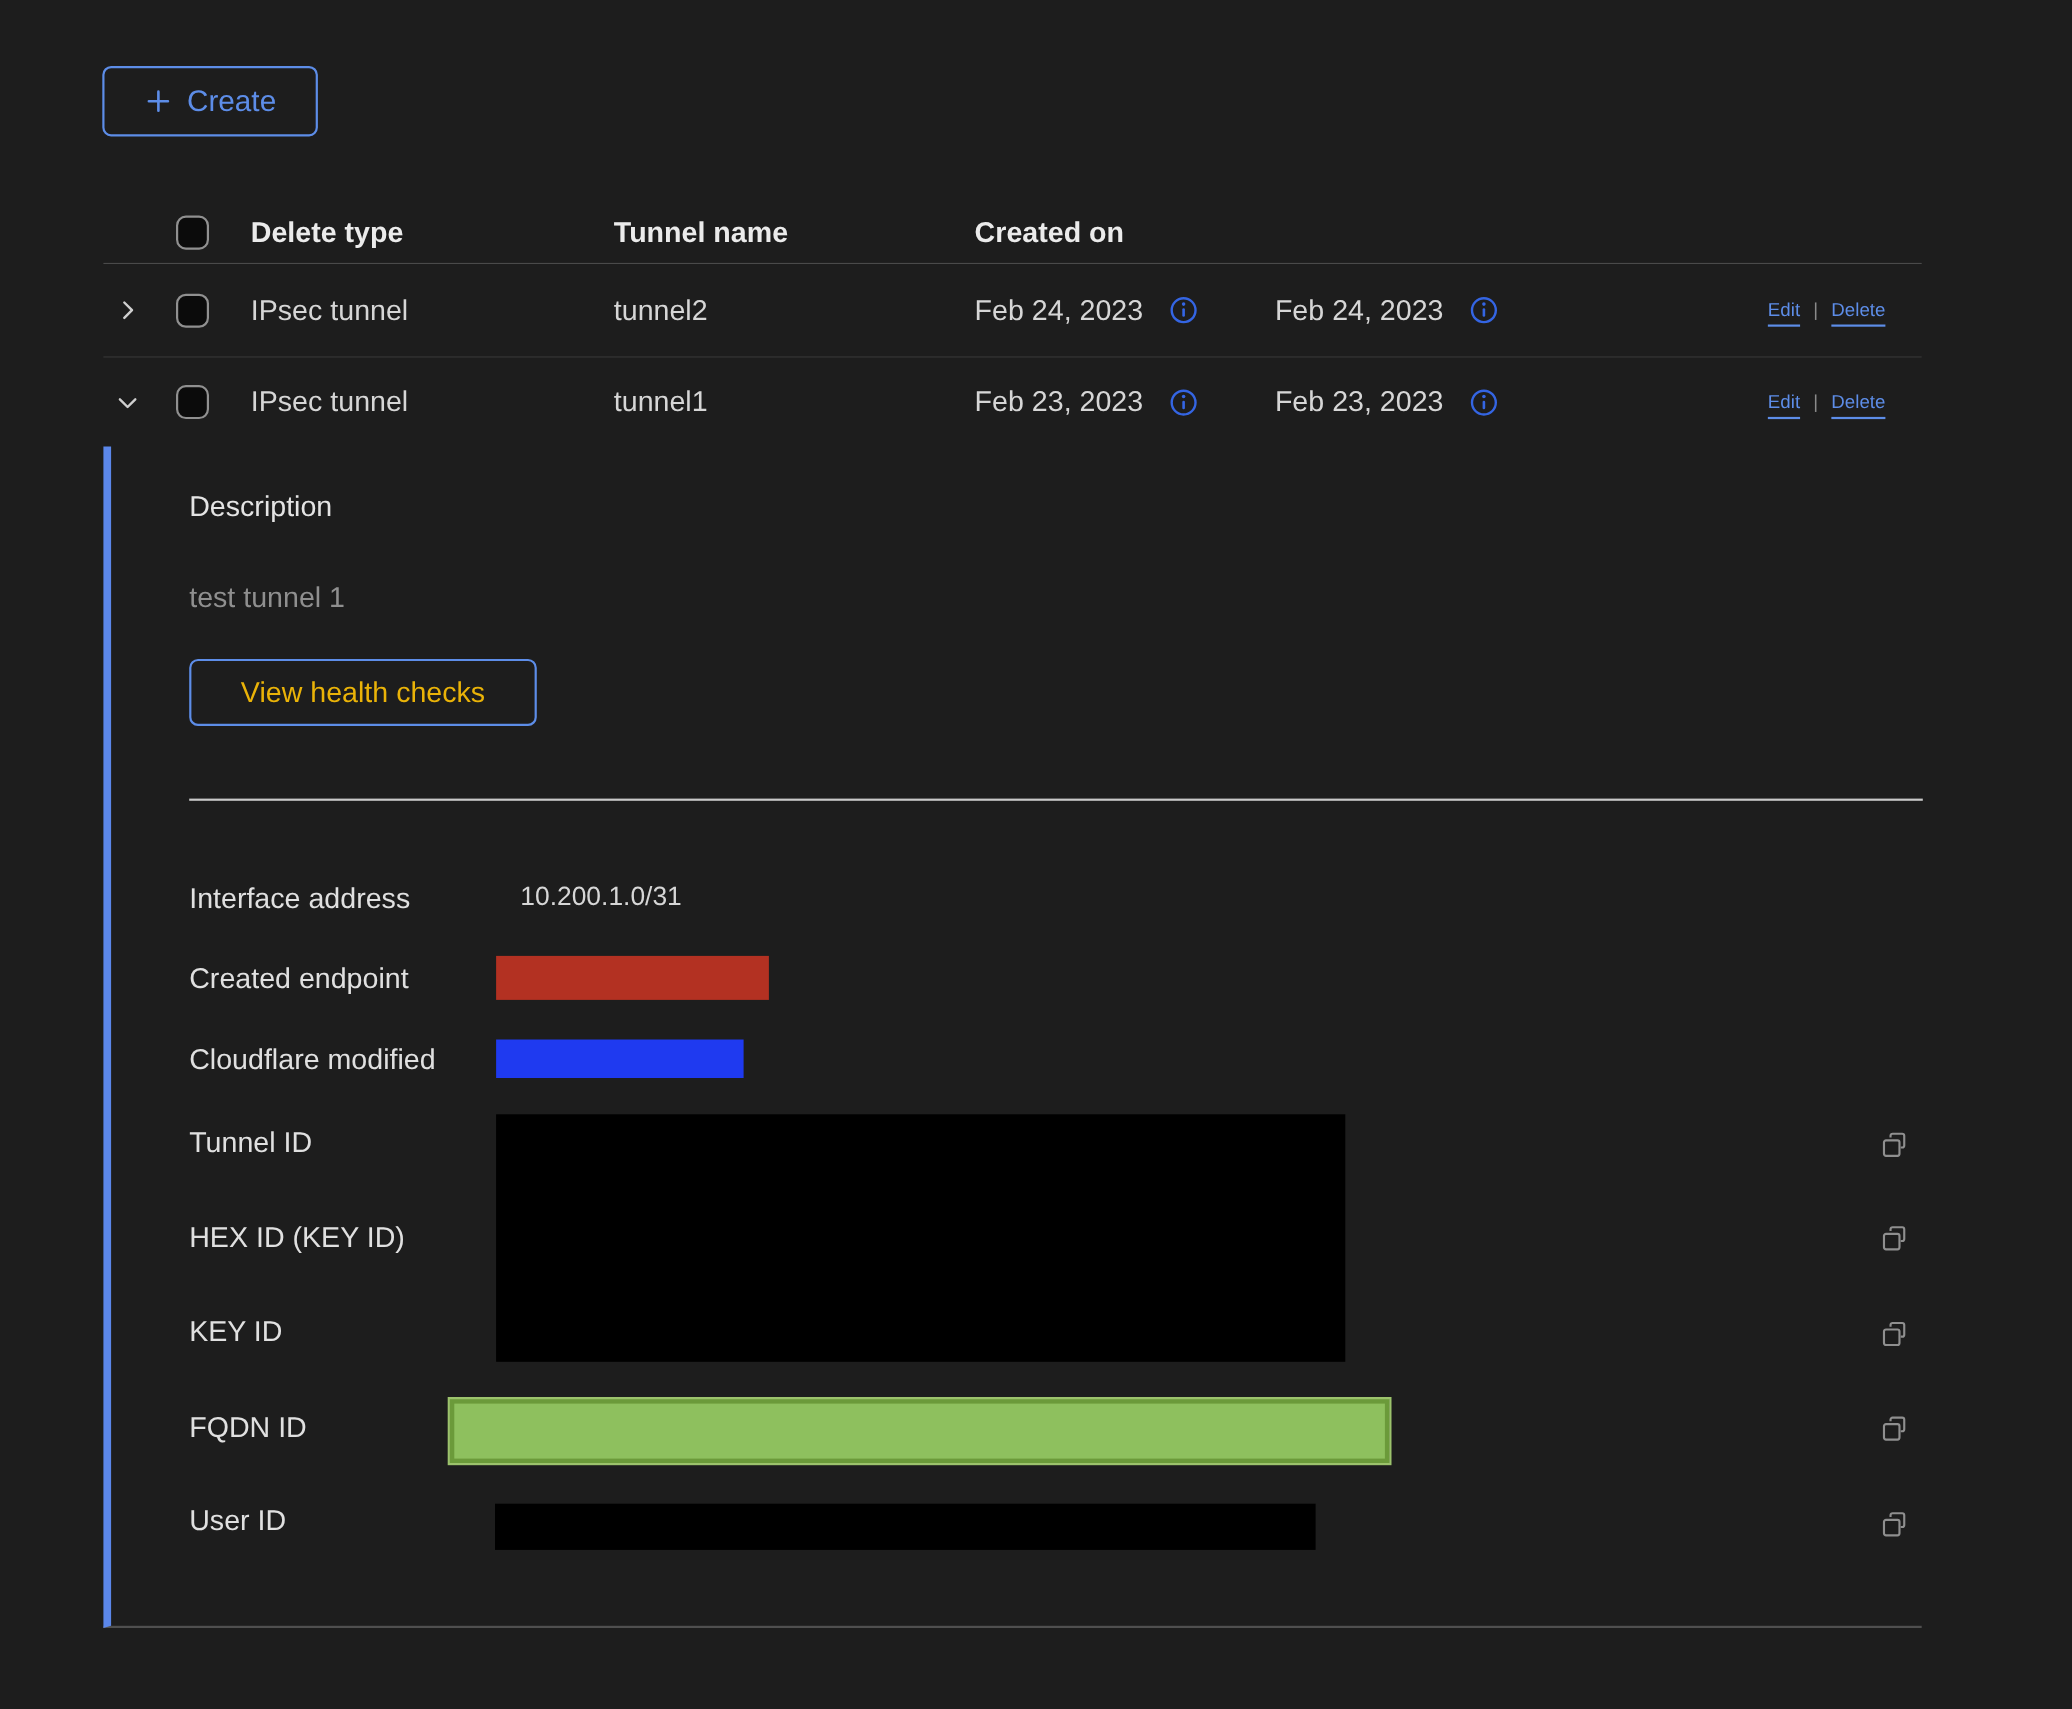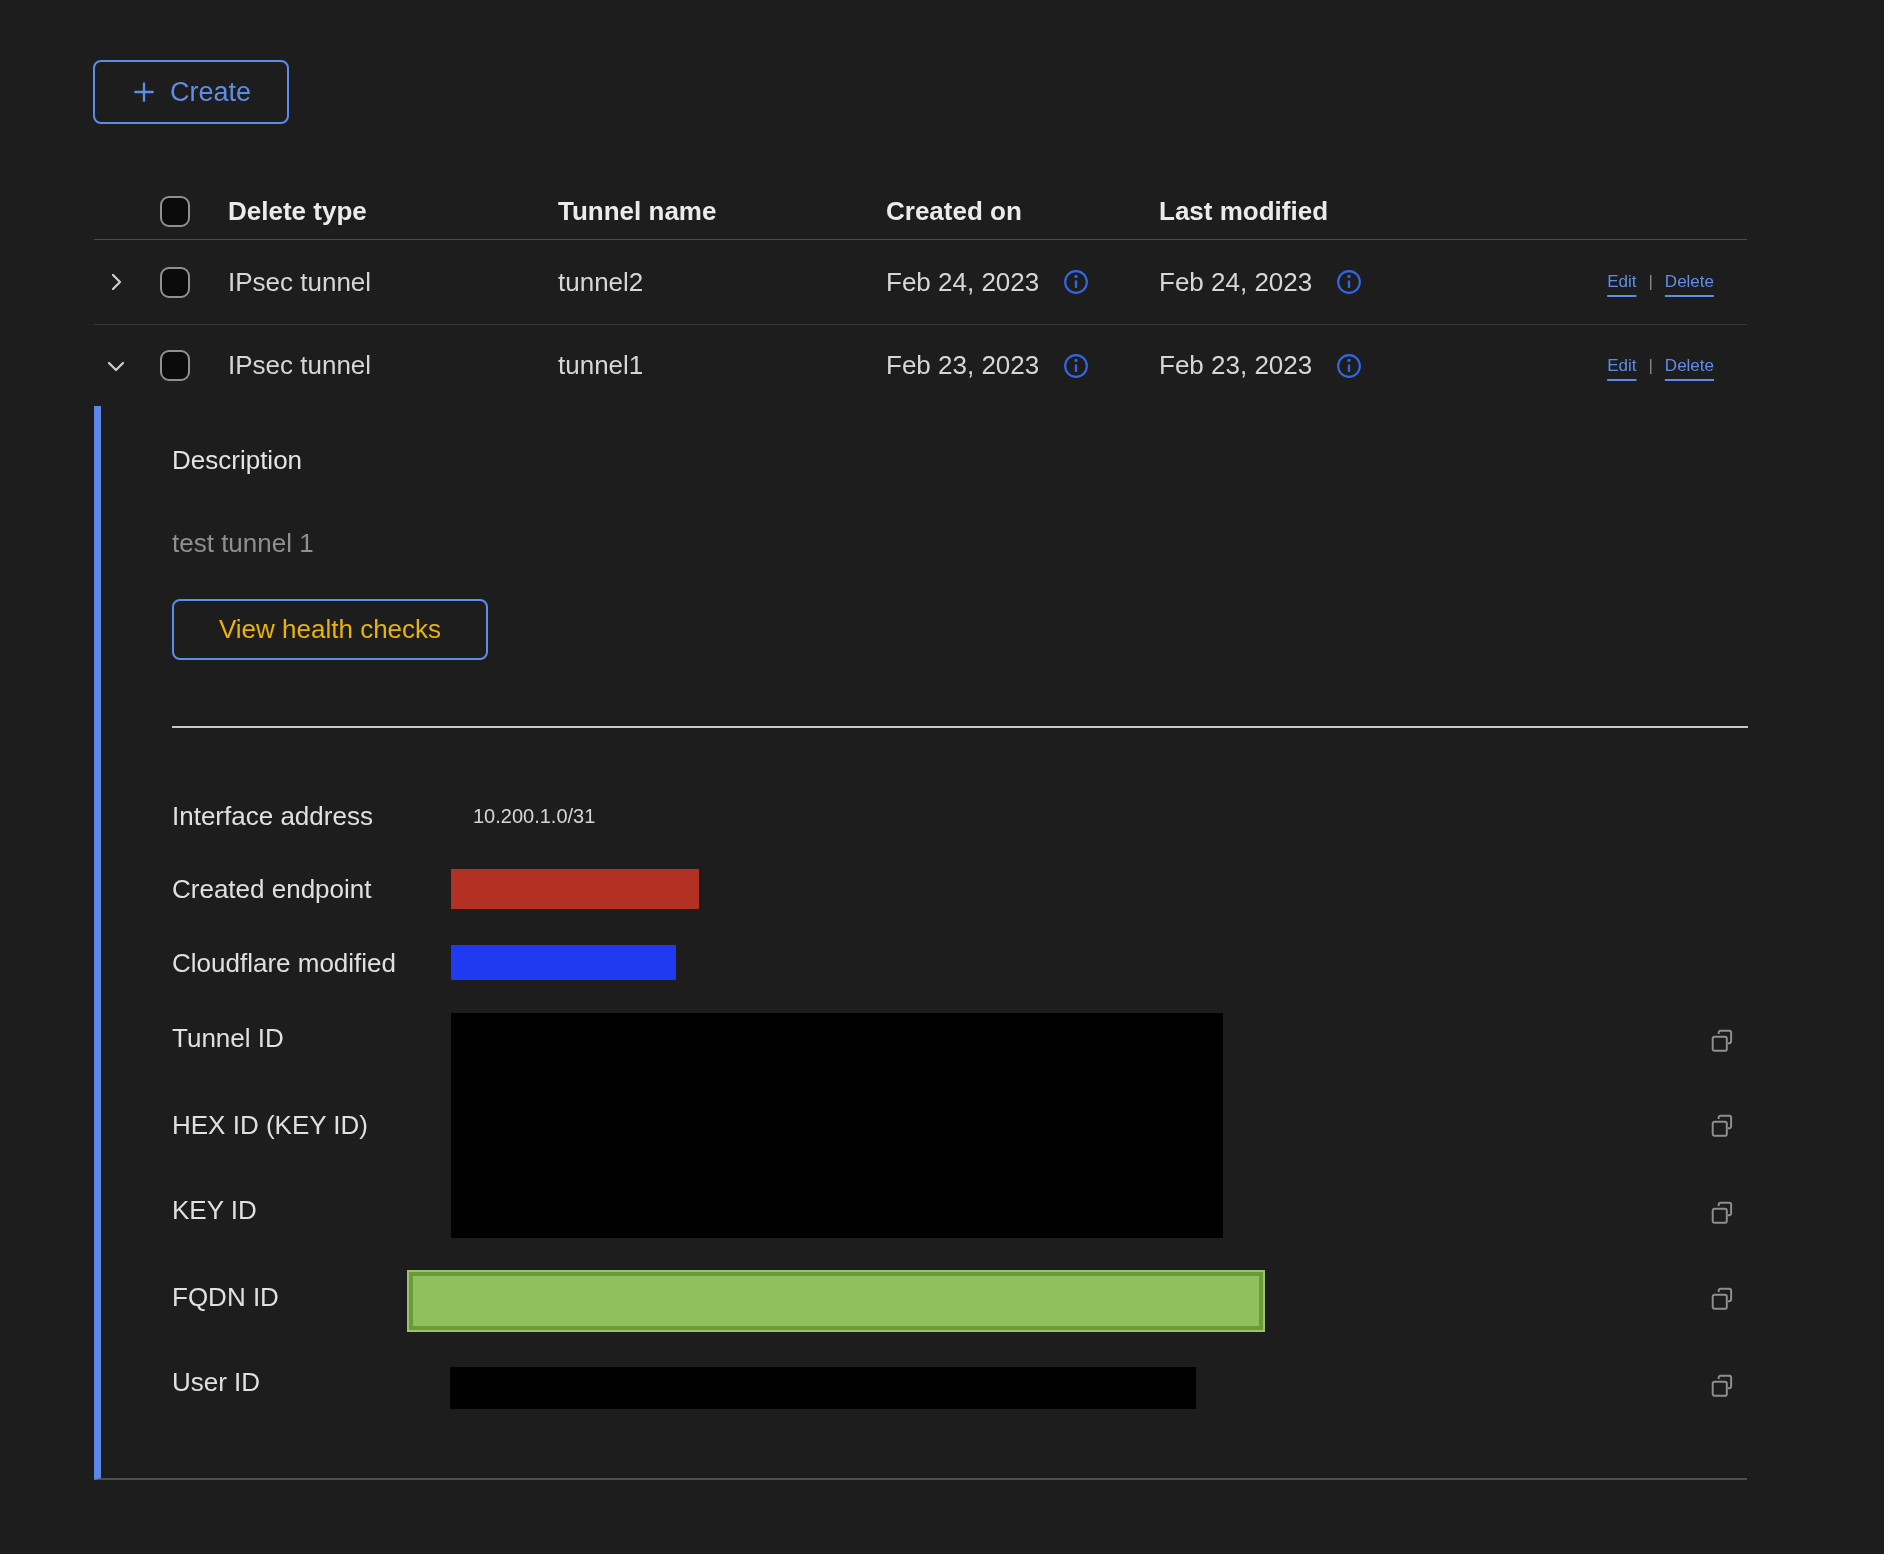--- a/index.html
+++ b/index.html
@@ -61,21 +61,21 @@
   .health-btn {
     left:31px; top:193px; width:316px; height:61px;
     display:flex; align-items:center; justify-content:center;
     background:transparent; border:2px solid #5d8de8; border-radius:8px;
     color:#eab308; font-size:26px; cursor:pointer;
     font-family:"Liberation Sans", sans-serif;
   }
   .hr { left:31px; top:320px; width:1576px; height:2px; background:#c9c9c9; }
 
   .f-label { left:31px; font-size:26px; color:#e0e0e0; line-height:34px; }
-  .f-value { font-size:20px; color:#d6d6d6; line-height:34px; }
+  .f-value { font-size:24px; color:#d6d6d6; line-height:34px; }
 
   .redact-red   { left:310px; top:463px; width:248px; height:40px; background:#b33122; }
   .redact-blue  { left:310px; top:539px; width:225px; height:35px; background:#1f3af0; }
   .redact-black-big  { left:310px; top:607px; width:772px; height:225px; background:#000; }
   .redact-green {
     left:268px; top:866px; width:854px; height:58px;
     background:#8ec05e; border:4px solid #6b9a3a; outline:2px solid #9cc36c;
   }
   .redact-black-user { left:309px; top:961px; width:746px; height:42px; background:#000; }
 
@@ -94,21 +94,20 @@
   </button>
 
   <div class="table">
 
     <div class="t-row header">
       <div></div>
       <div class="checkbox"></div>
       <div class="th">Delete type</div>
       <div class="th">Tunnel name</div>
       <div class="th">Created on</div>
-      <div class="th">Last modified</div>
       <div></div>
     </div>
 
     <div class="t-row body1">
       <div class="expander">
         <svg width="24" height="24" viewBox="0 0 24 24">
           <path d="M9 5l7 7-7 7" fill="none" stroke="#cfcfcf" stroke-width="2.2" stroke-linecap="round" stroke-linejoin="round"></path>
         </svg>
       </div>
       <div class="checkbox"></div>

